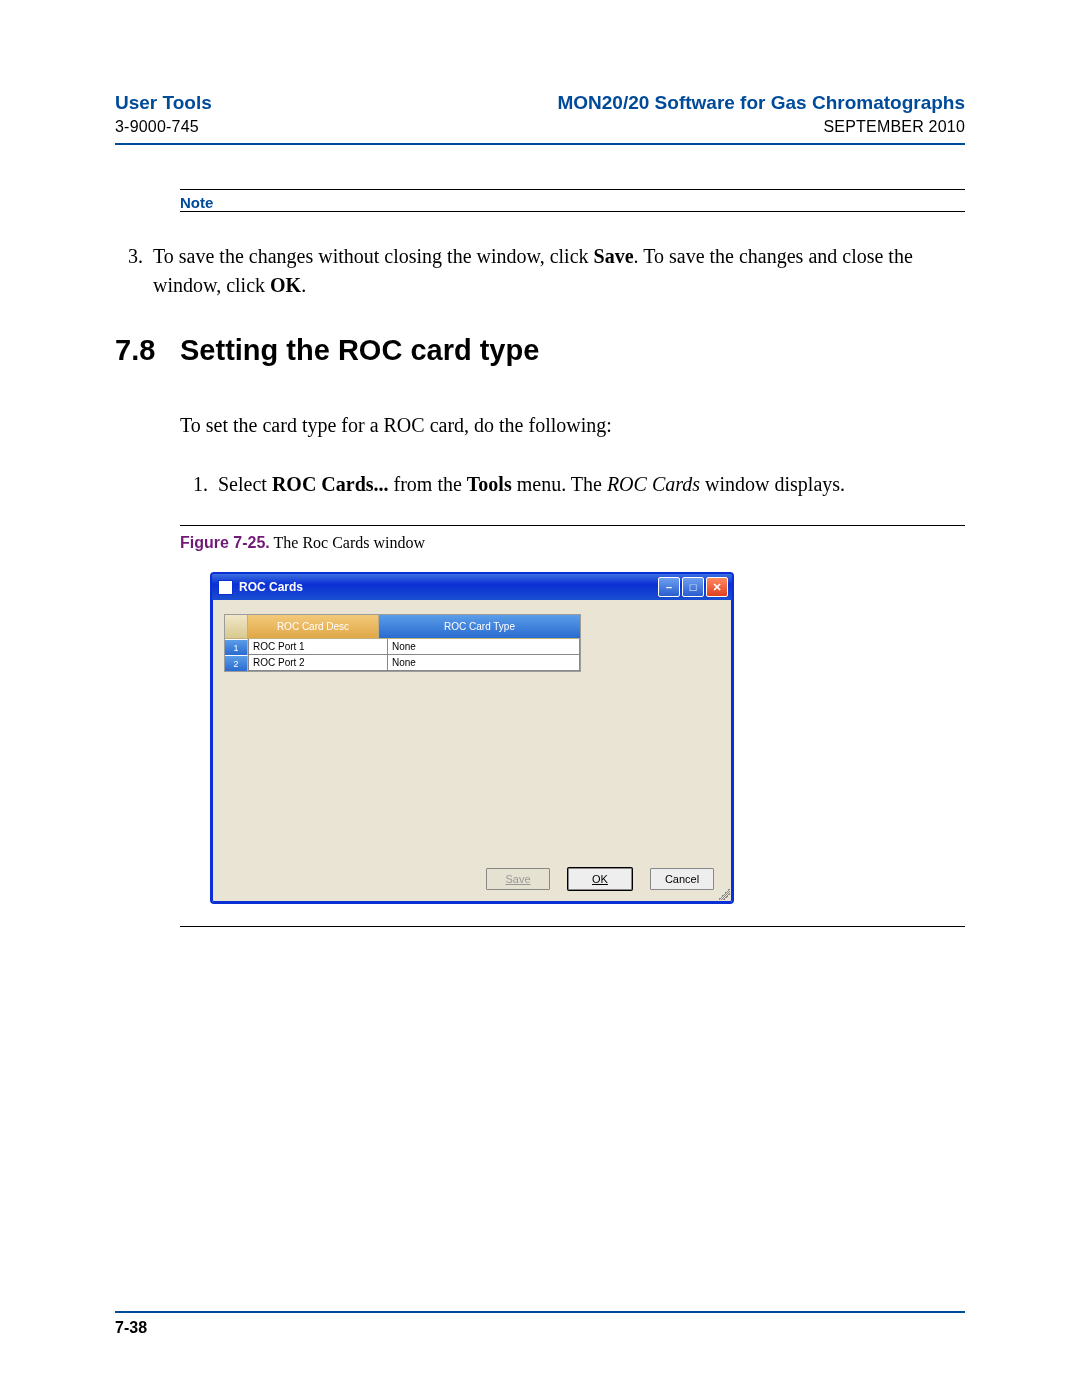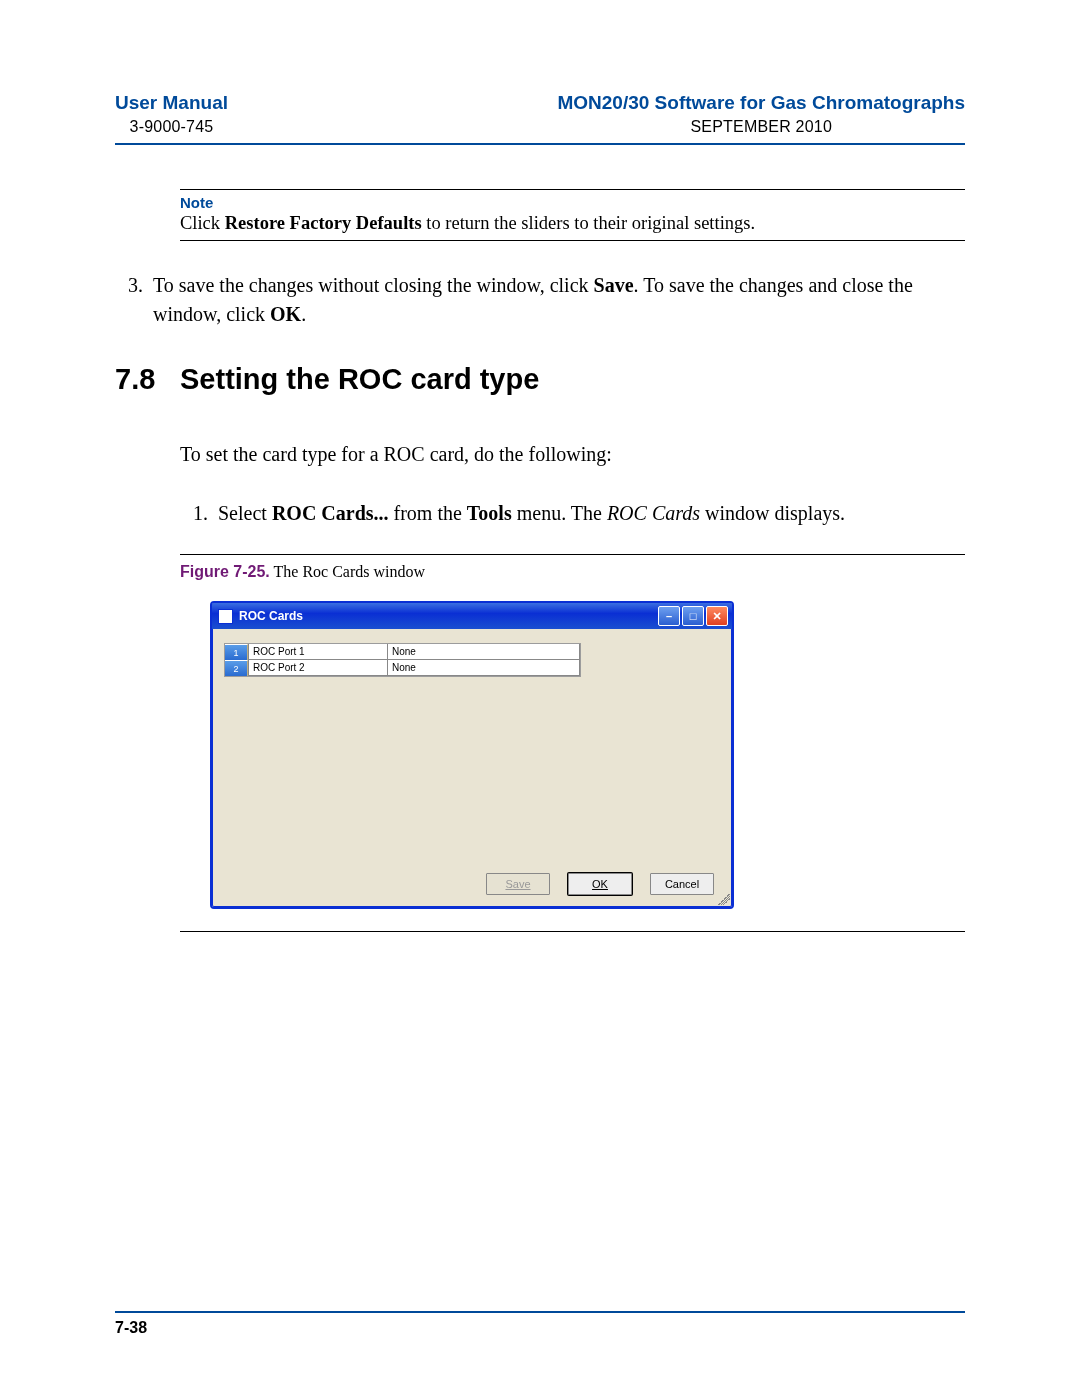--- a/index.html
+++ b/index.html
@@ -19,21 +19,21 @@
   }
   .hdr {
     display: flex;
     justify-content: space-between;
     font-size: 18.5px;
     line-height: 1.35;
   }
   .hdr-left { text-align: left; }
   .hdr-right { text-align: right; }
   .hdr-title { color: #004a9a; font-weight: bold; font-family: 'Segoe UI', Arial, sans-serif; font-size: 19px; }
-  .hdr-sub { font-family: 'Segoe UI', Arial, sans-serif; font-size: 16px; letter-spacing: .2px; text-align: center; }
+  .hdr-sub { font-family: 'Segoe UI', Arial, sans-serif; font-size: 16px; letter-spacing: .2px; }
   .hdr-rule { border: 0; border-top: 2px solid #004a9a; margin: 6px 0 40px 0; }
 
   .indent-block { margin-left: 65px; margin-top: 44px; }
 
   .note-rule { border: 0; border-top: 1px solid #000; margin: 0; }
   .note-lbl { color: #004a9a; font-weight: bold; font-family: 'Segoe UI', Arial, sans-serif; font-size: 15px; margin-top: 4px; }
   .note-body { font-size: 18.5px; margin: 2px 0 6px 0; }
 
   .step-list { list-style: none; padding: 0; margin: 30px 0 0 0; }
   .step-item { display: flex; font-size: 20px; line-height: 1.45; margin-bottom: 14px; }
@@ -121,36 +121,33 @@
 
   b { font-weight: bold; }
   i { font-style: italic; }
 </style>
 </head>
 <body>
 <div class="page">
 
   <div class="hdr">
     <div class="hdr-left">
-      <div class="hdr-title">User Manual</div>
+      <div class="hdr-title">User Tools</div>
       <div class="hdr-sub">3-9000-745</div>
     </div>
     <div class="hdr-right">
-      <div class="hdr-title">MON20/30 Software for Gas Chromatographs</div>
+      <div class="hdr-title">MON20/20 Software for Gas Chromatographs</div>
       <div class="hdr-sub">SEPTEMBER 2010</div>
     </div>
   </div>
   <hr class="hdr-rule">
 
   <div class="indent-block">
     <hr class="note-rule">
     <div class="note-lbl">Note</div>
-    <div class="note-body">
-      <span>Click </span><b>Restore Factory Defaults</b><span> to return the sliders to their original settings.</span>
-    </div>
     <hr class="note-rule">
   </div>
 
   <ol class="step-list indent-block" start="3">
     <li class="step-item">
       <span class="step-num">3.</span>
       <span class="step-txt">
         <span>To save the changes without closing the window, click </span><b>Save</b><span>. To save the changes and close the window, click </span><b>OK</b><span>.</span>
       </span>
     </li>
@@ -183,20 +180,25 @@
         <div class="win-ico"></div>
         <div class="win-title">ROC Cards</div>
         <div class="win-btns">
           <div class="win-btn min">–</div>
           <div class="win-btn max">□</div>
           <div class="win-btn close">✕</div>
         </div>
       </div>
       <div class="win-body">
         <div class="grid-wrap">
+          <div class="grid-head">
+            <div class="gh-corner"></div>
+            <div class="gh1">ROC Card Desc</div>
+            <div class="gh2">ROC Card Type</div>
+          </div>
           <div class="grow">
             <div class="rn">1</div>
             <div class="c1">ROC Port 1</div>
             <div class="c2">None</div>
           </div>
           <div class="grow">
             <div class="rn">2</div>
             <div class="c1">ROC Port 2</div>
             <div class="c2">None</div>
           </div>

